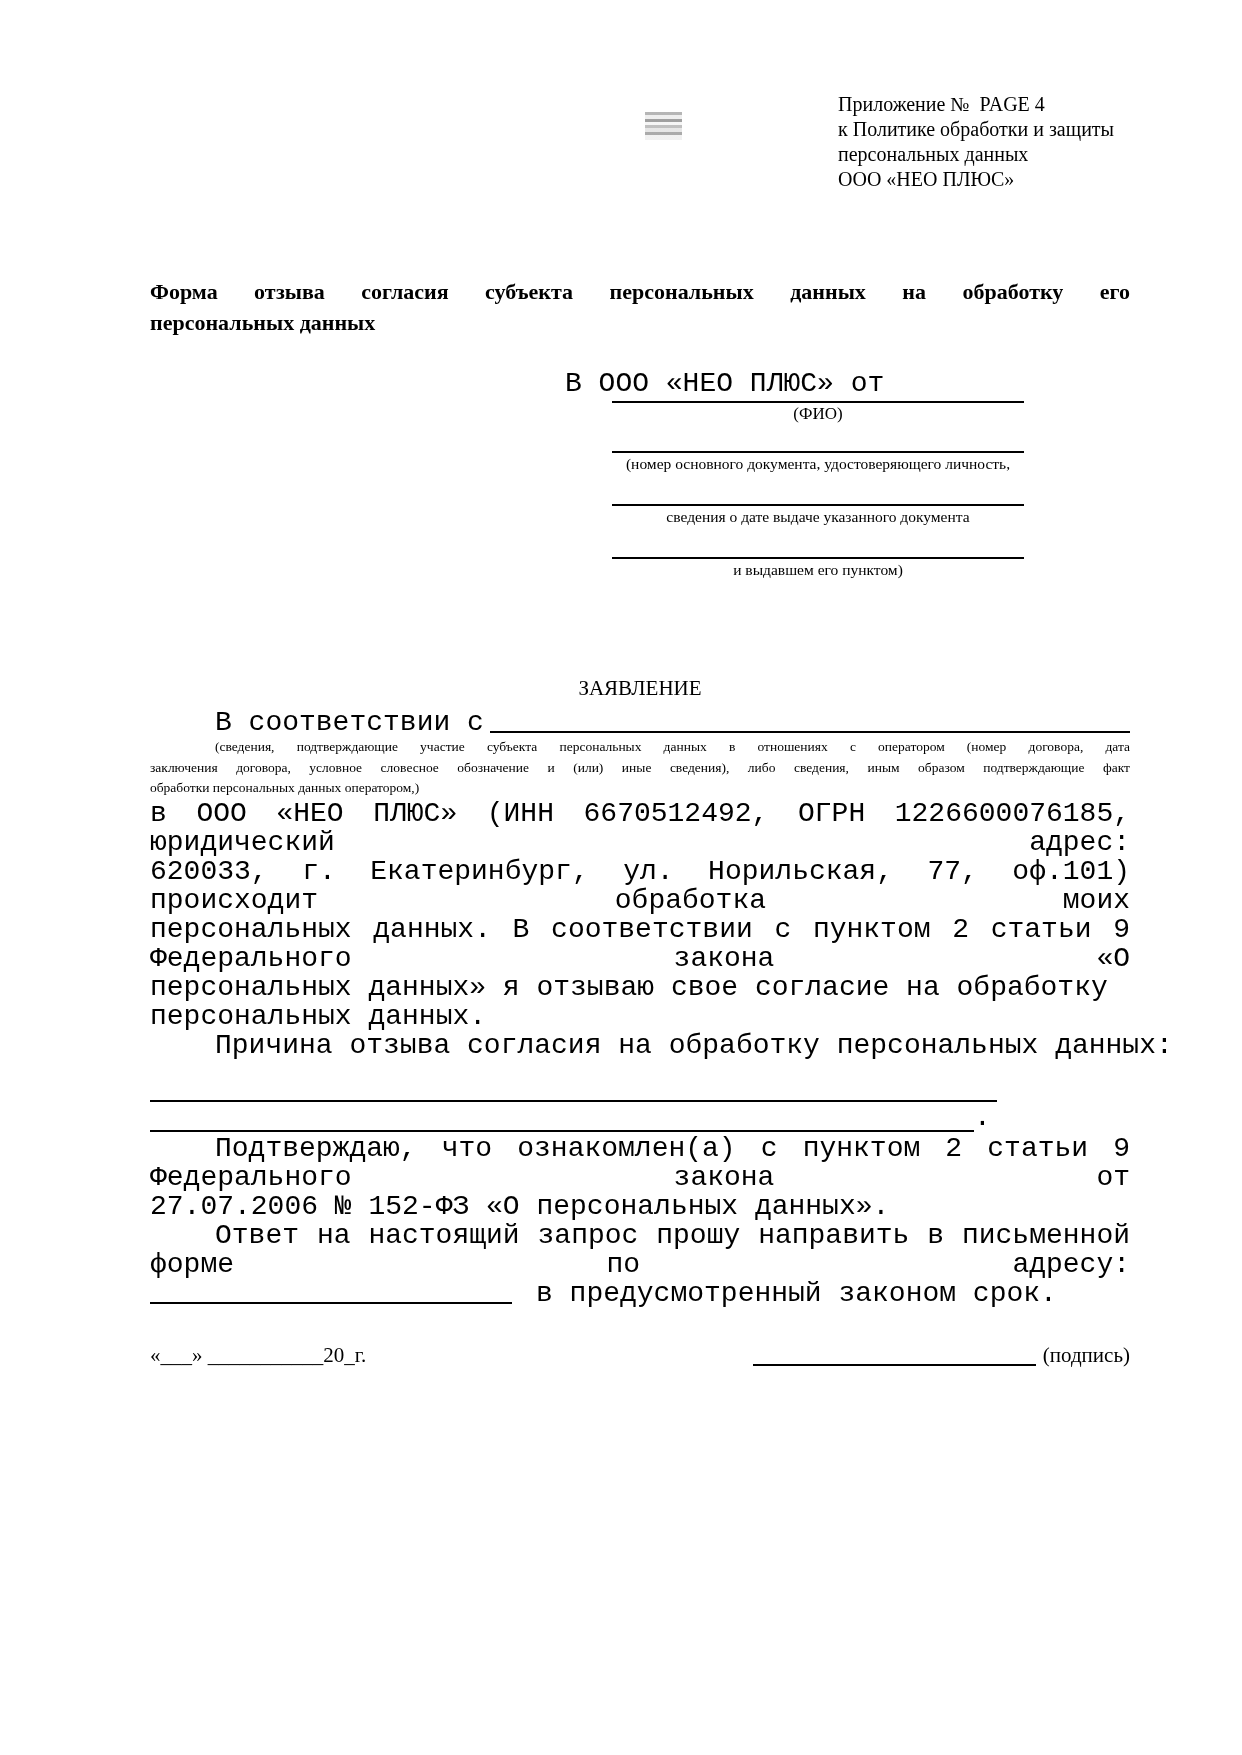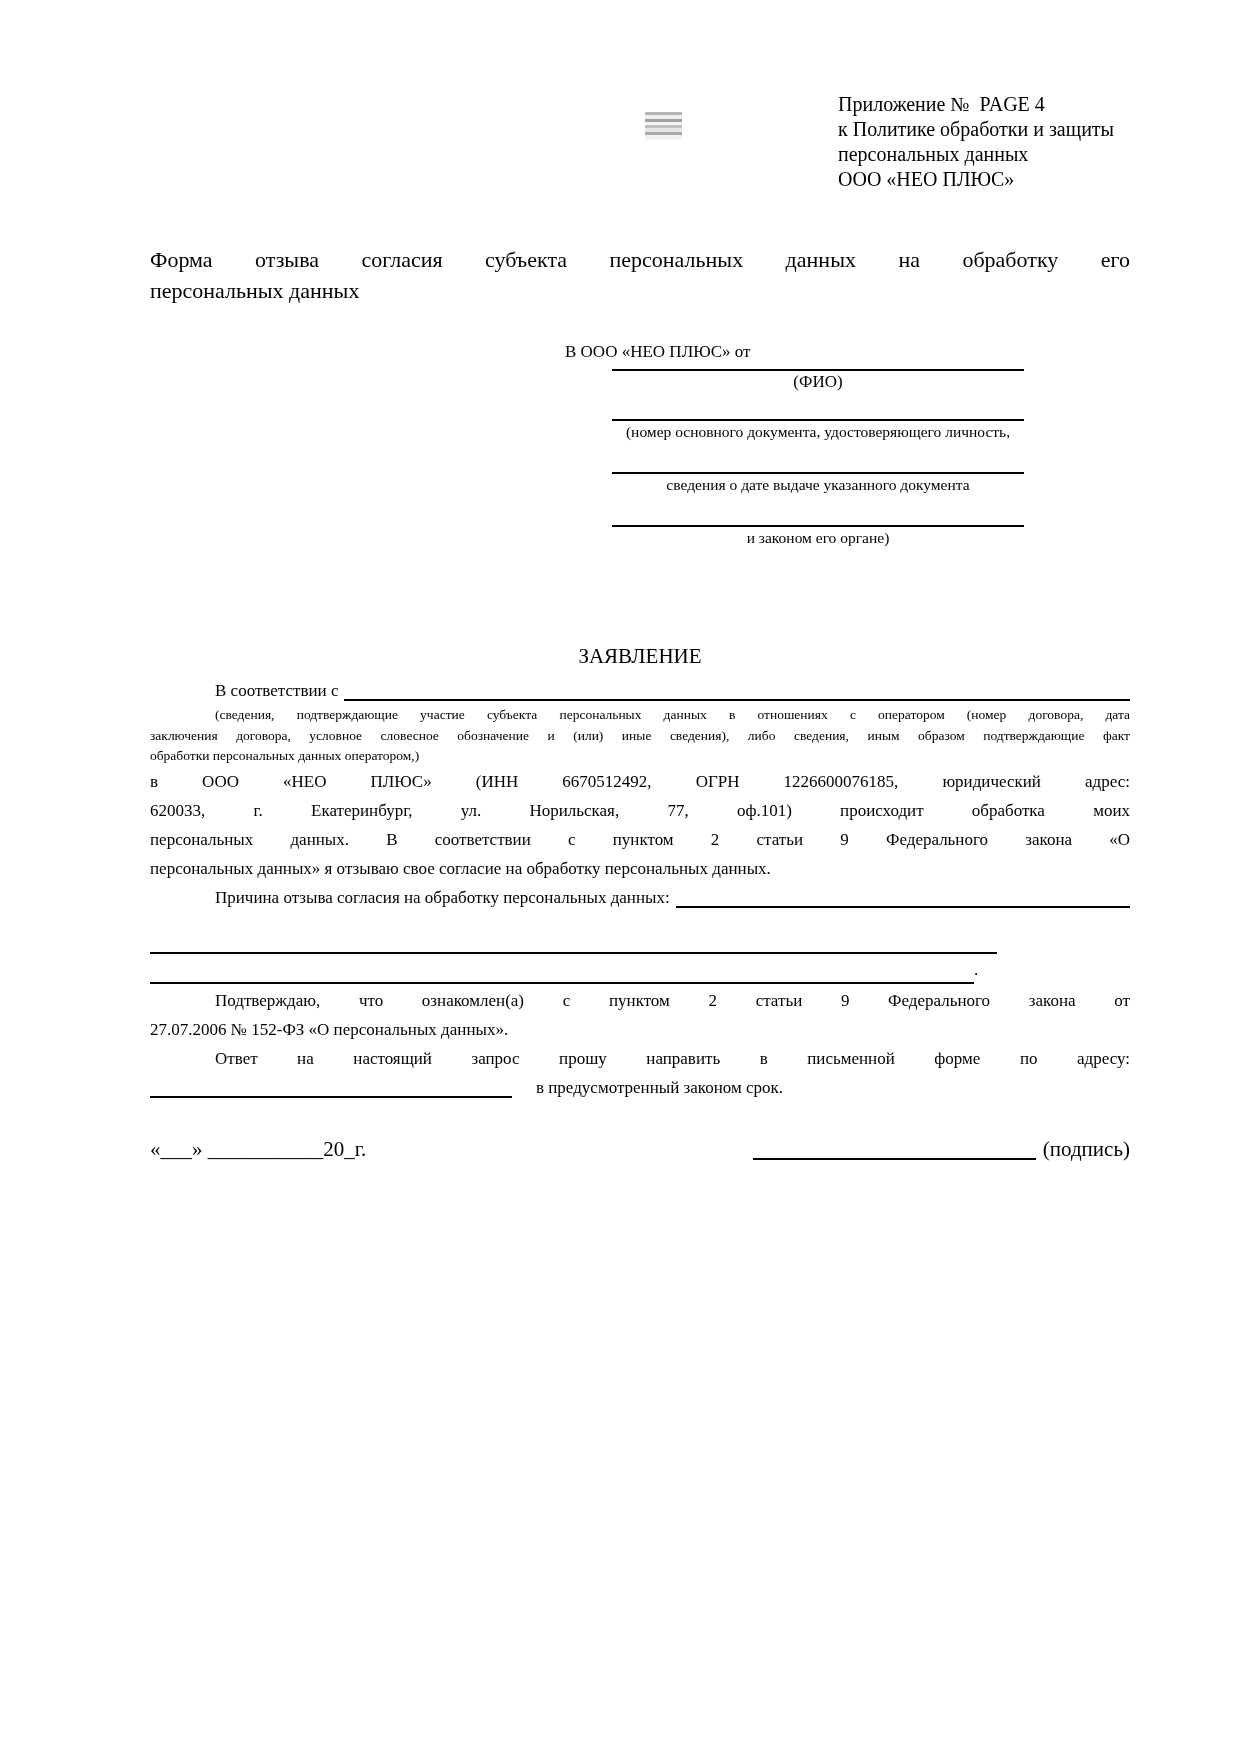--- a/index.html
+++ b/index.html
@@ -18,32 +18,32 @@
     position:absolute;left:645px;top:112px;width:37px;height:28px;
     background:repeating-linear-gradient(
       180deg,
       #a9a9a9 0 3px,#ececec 3px 7px,#8f8f8f 7px 10px,
       #f4f4f4 10px 13px,#b5b5b5 13px 16px,#e2e2e2 16px 20px,
       #9c9c9c 20px 23px,#efefef 23px 28px);
     opacity:.85;
   }
   .hdr{width:292px;margin-left:auto;font-size:20px;line-height:25px;}
   .hdr div{white-space:pre-wrap;}
-  .title{margin-top:52px;font-weight:normal;font-size:22px;line-height:31px;}
+  .title{margin-top:84px;font-weight:bold;font-size:22px;line-height:31px;}
   .title .l1{text-align:justify;text-align-last:justify;}
   .to-line{margin-top:31px;margin-left:415px;font-size:21px;line-height:26px;}
   .fields{margin-left:462px;width:412px;}
   .fline{border-bottom:2px solid #000;}
   .f1 .fline{height:3px;}
   .f2 .fline{height:27px;}
   .f3 .fline,.f4 .fline{height:30px;}
   .fcap{text-align:center;font-size:15.5px;line-height:20px;padding-top:1px;}
   .fcap.fio{font-size:17px;}
   .statement{margin-top:95px;text-align:center;font-size:21px;line-height:26px;}
-  .body-text{font-size:17px;line-height:29px;}
+  .body-text{font-size:28px;line-height:29px;font-family:Liberation Mono, monospace;}
   .flexrow{display:flex;align-items:flex-end;}
   .accordance{margin-top:8px;height:28px;justify-content:flex-end;}
   .accordance .prefix{margin-left:65px;white-space:nowrap;padding-right:6px;}
   .fill{flex:1;border-bottom:2px solid #000;margin-bottom:4px;}
   .fineprint{font-size:13.5px;line-height:20.5px;}
   .fineprint .l1{text-indent:65px;}
   .jl{text-align:justify;text-align-last:justify;}
   .reason{height:29px;}
   .reason .prefix{margin-left:65px;white-space:nowrap;padding-right:6px;}
   .blankrow{display:flex;align-items:flex-end;}
@@ -92,21 +92,21 @@
     <div class="field f2">
       <div class="fline"></div>
       <div class="fcap">(номер основного документа, удостоверяющего личность,</div>
     </div>
     <div class="field f3">
       <div class="fline"></div>
       <div class="fcap">сведения о дате выдаче указанного документа</div>
     </div>
     <div class="field f4">
       <div class="fline"></div>
-      <div class="fcap">и законом его органе)</div>
+      <div class="fcap">и выдавшем его пунктом)</div>
     </div>
   </div>
 
   <div class="statement">ЗАЯВЛЕНИЕ</div>
 
   <div class="flexrow accordance body-text">
     <span class="prefix">В соответствии с</span>
     <span class="fill"></span>
   </div>
 

